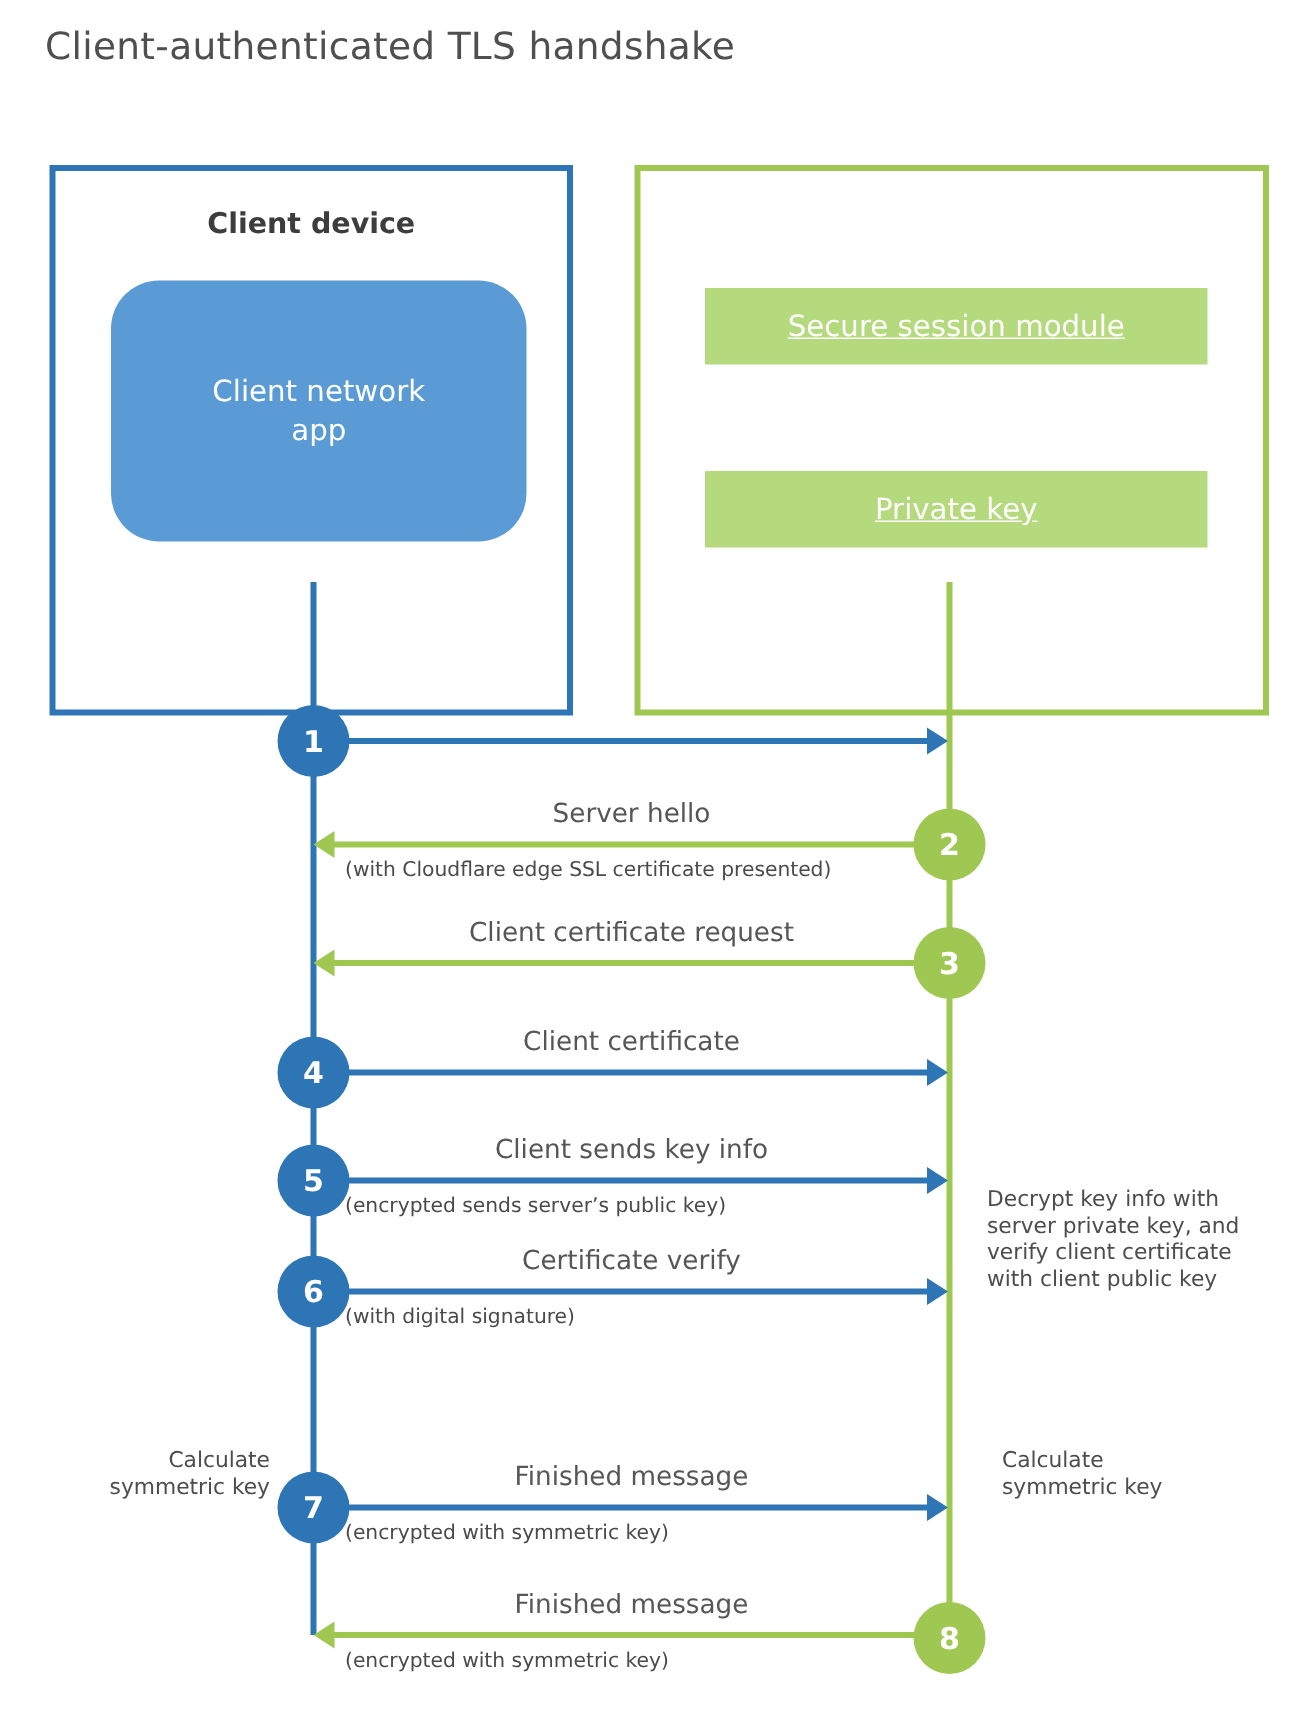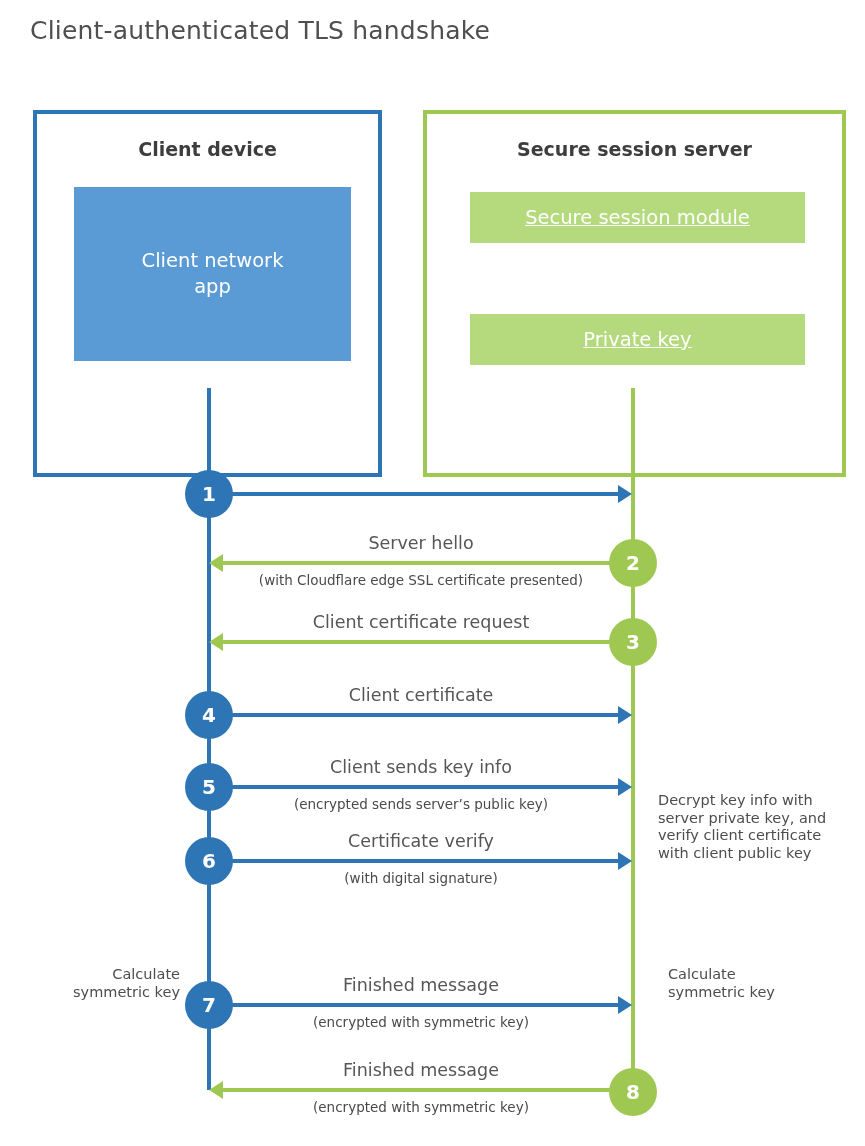--- a/index.html
+++ b/index.html
@@ -12,21 +12,21 @@
     color:#4f4f4f;letter-spacing:0.2px;
   }
   
   .entity{position:absolute;top:110px;height:367px;background:#fff;border:4px solid;box-sizing:border-box;}
   .entity.client{left:33px;width:349px;border-color:#2e75b5;}
   .entity.server{left:423px;width:423px;border-color:#9fc852;}
   .entity-title{margin-top:24px;text-align:center;font-weight:bold;font-size:19px;color:#3d3d3d;}
   .app-box{
     position:absolute;left:37px;top:73px;width:277px;height:174px;background:#5b9bd5;
     color:#fff;display:flex;align-items:center;justify-content:center;text-align:center;
-    font-size:19.5px;line-height:26px;
+    font-size:19.5px;line-height:26px;border-radius:32px;
   }
   .app-box span{display:inline-block;max-width:170px;}
   .module-bar{
     position:absolute;left:43px;width:335px;height:51px;background:#b5d97d;color:#fff;
     display:flex;align-items:center;justify-content:center;font-size:19.5px;text-decoration:underline;
   }
   .module-bar.m0{top:78px;} .module-bar.m1{top:139px;} .module-bar.m2{top:200px;}
   
   .vline{position:absolute;width:4px;}
   .vline.client{left:207px;top:388px;height:702px;background:#2e75b5;}
@@ -39,21 +39,21 @@
   .badge.blue{background:#2e75b5;} .badge.green{background:#9fc852;}
   
   .hline{position:absolute;height:4px;}
   .hline.blue{background:#2e75b5;left:209px;width:411px;}
   .hline.green{background:#9fc852;left:221px;width:412px;}
   .head{position:absolute;width:0;height:0;border-top:9px solid transparent;border-bottom:9px solid transparent;}
   .head.right{left:618px;border-left:14px solid #2e75b5;}
   .head.left{left:209px;border-right:14px solid #9fc852;}
   
   .arrow-label{position:absolute;left:230px;width:382px;text-align:center;font-size:17.5px;color:#565656;}
-  .arrow-note{position:absolute;left:230px;width:382px;text-align:center;font-size:13.5px;color:#4a4a4a;}
+  .arrow-note{position:absolute;left:230px;width:382px;font-size:13.5px;color:#4a4a4a;}
   
   .side-note{position:absolute;font-size:14.5px;color:#4d4d4d;line-height:17.5px;margin-top:41px;}
   .side-note.decrypt{left:658px;top:751px;width:180px;text-align:left;}
   .side-note.calc-left{left:56px;top:925px;width:124px;text-align:right;}
   .side-note.calc-right{left:668px;top:925px;width:124px;text-align:left;}
 </style>
 </head>
 <body>
 
 <div class="canvas">
@@ -61,21 +61,20 @@
   <div class="page-title">Client-authenticated TLS handshake</div>
 
   <div class="entity client">
     <div class="entity-title">Client device</div>
     <div class="app-box">
       <span>Client network app</span>
     </div>
   </div>
 
   <div class="entity server">
-    <div class="entity-title">Secure session server</div>
     <div class="module-bar m0">Secure session module</div>
     <div class="module-bar m2">Private key</div>
   </div>
 
   <div class="vline client"></div>
   <div class="vline server"></div>
 
   <div class="hline blue" style="top:492px"></div>
   <div class="head right" style="top:485px"></div>
   <div class="badge blue" style="left:185px;top:470px">1</div>

